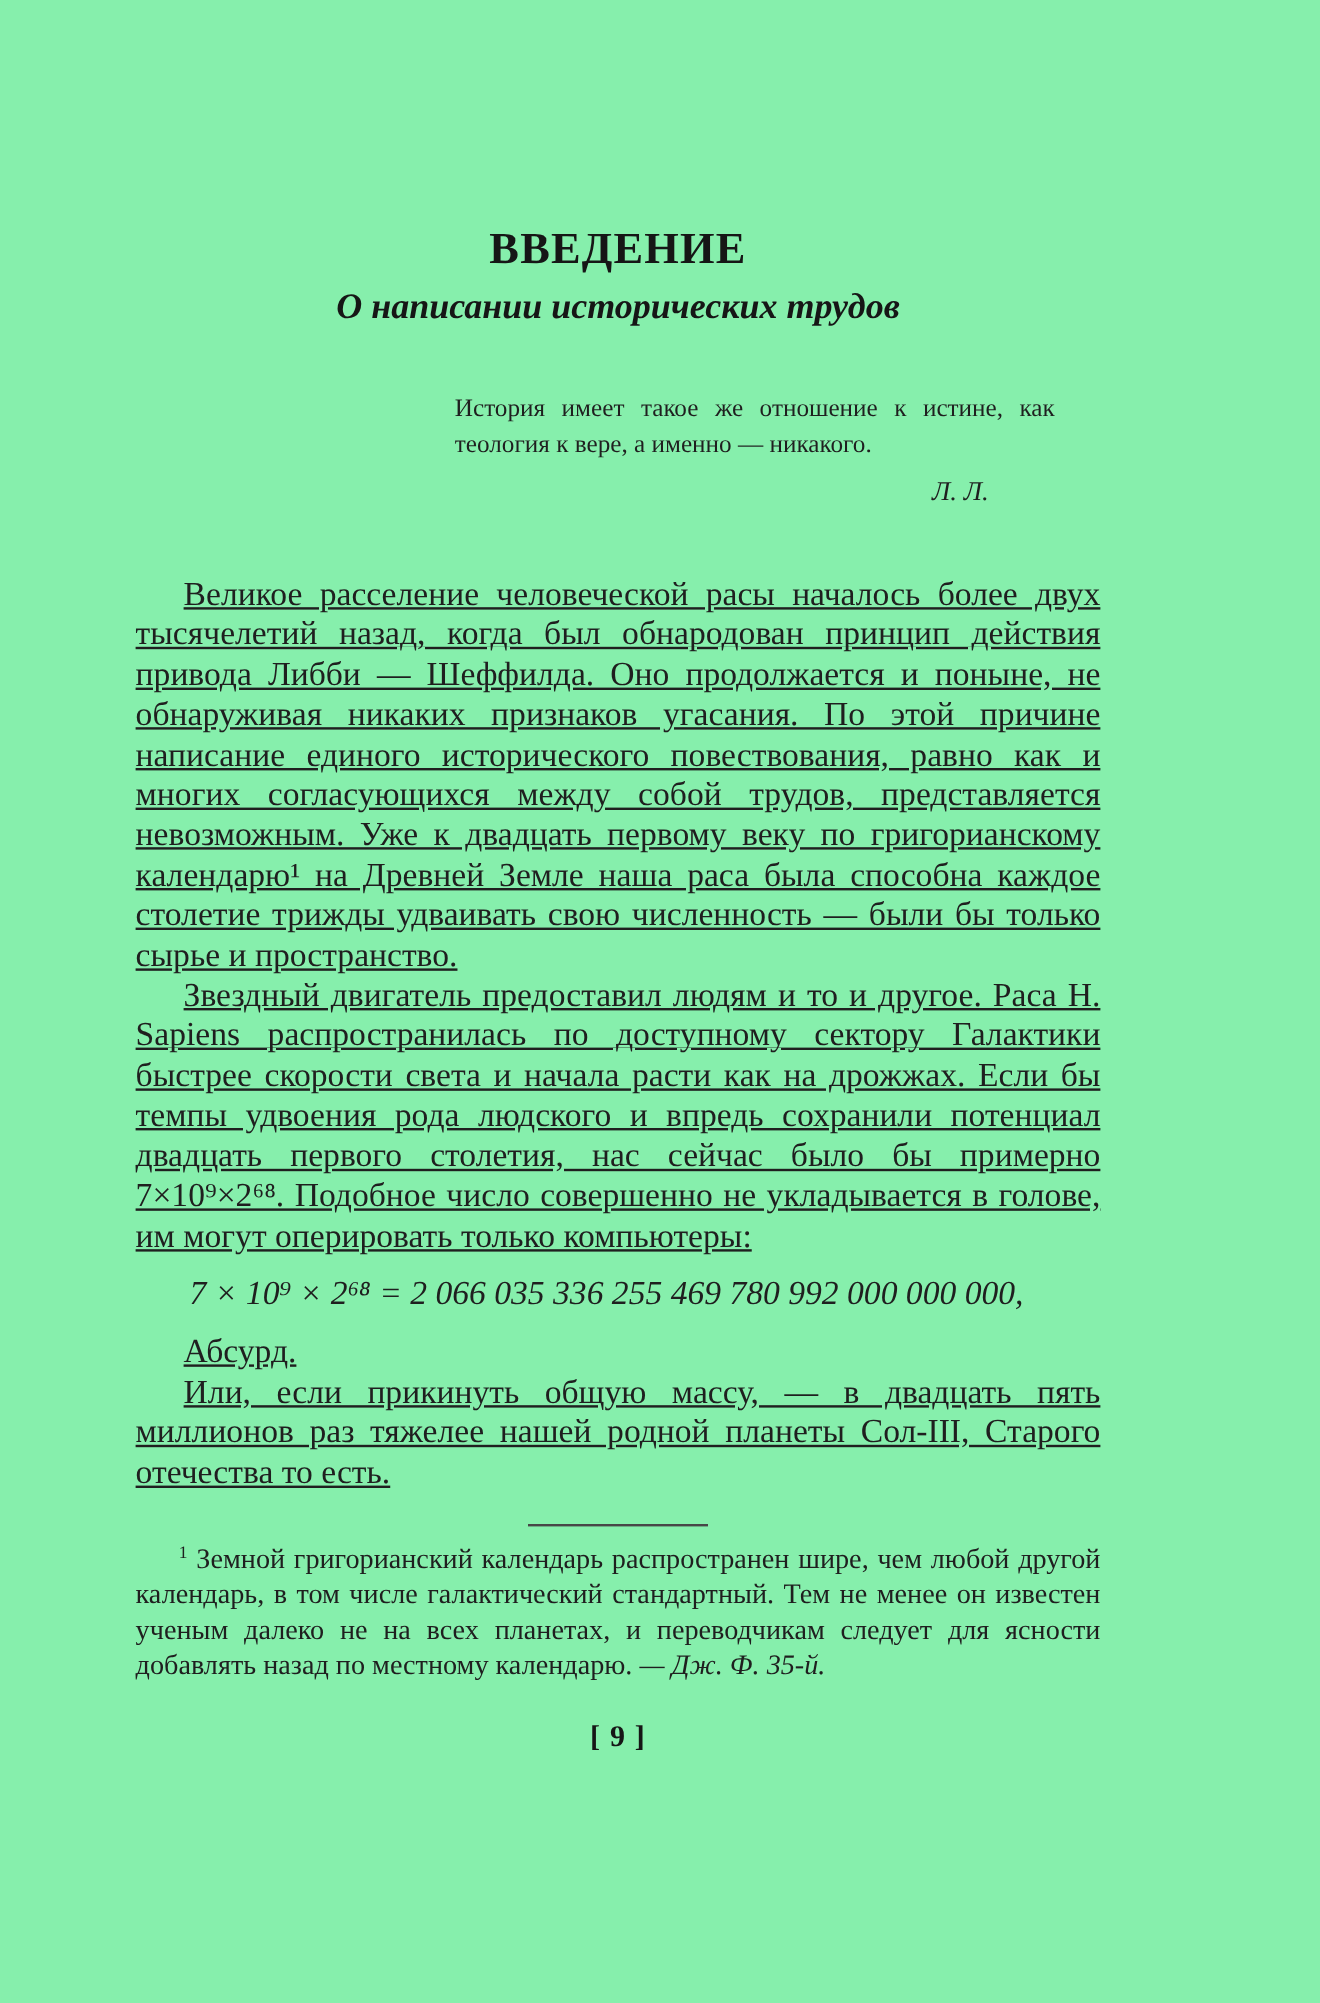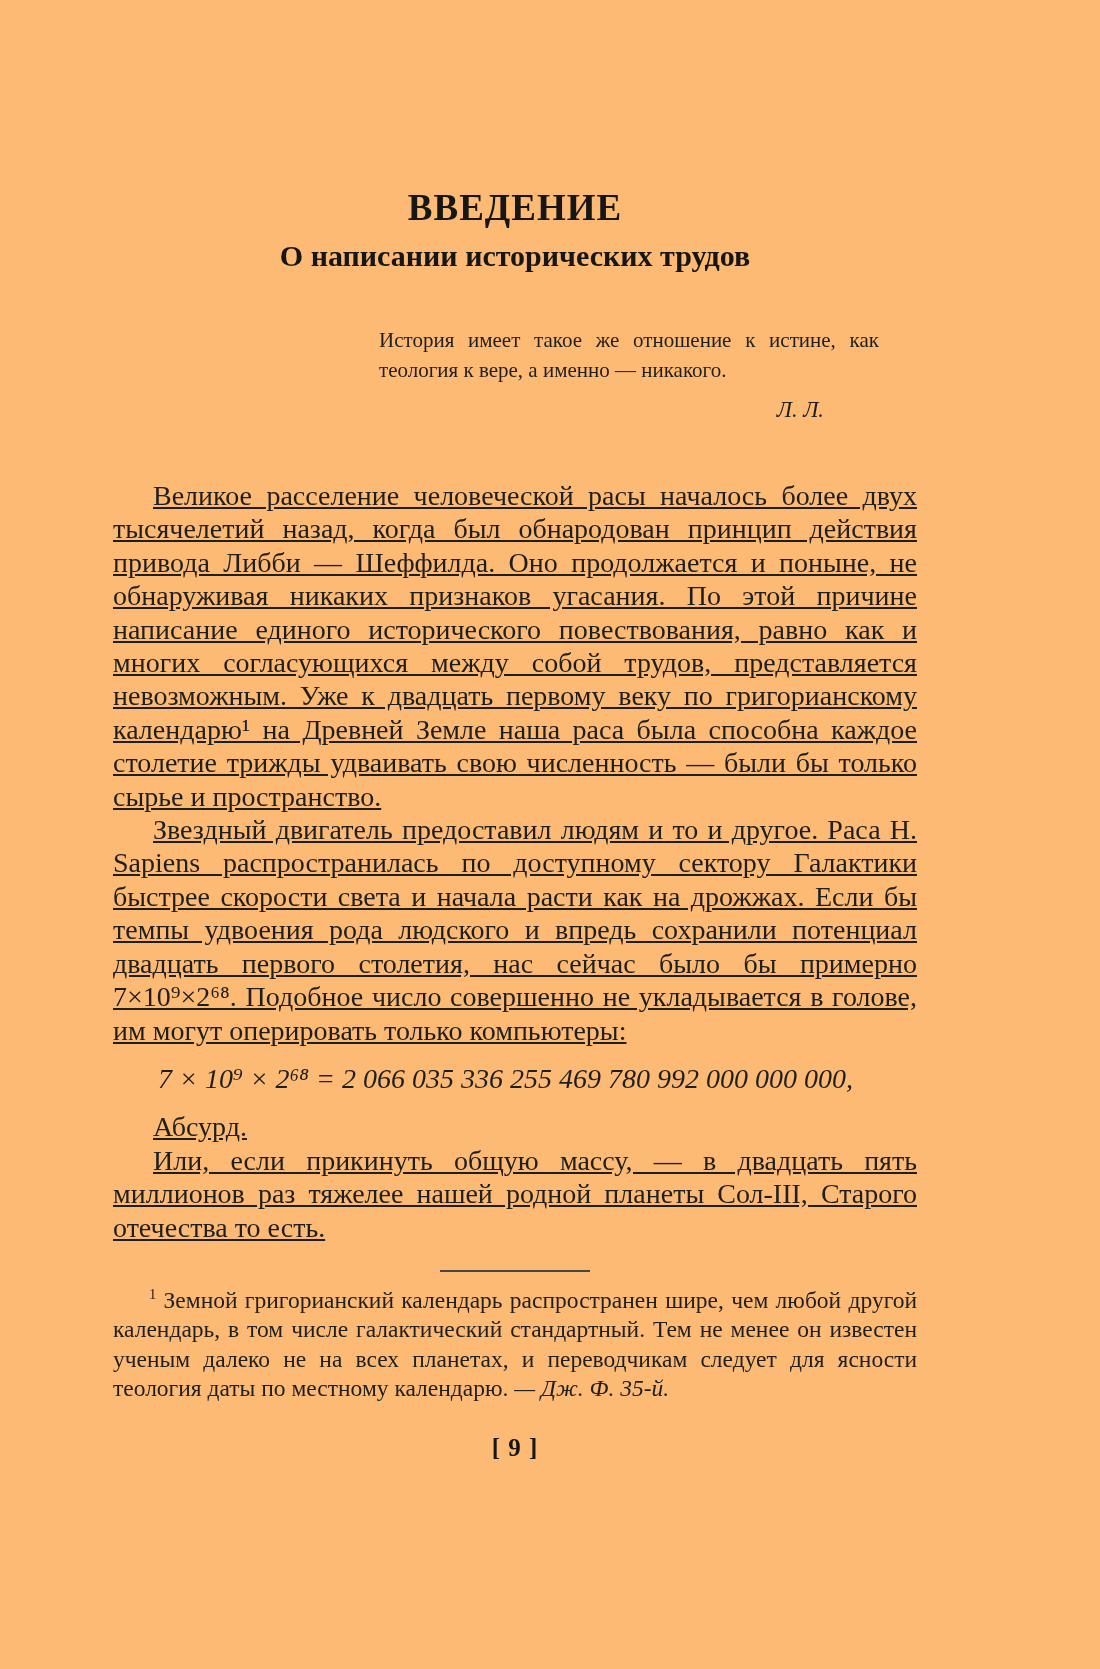--- a/index.html
+++ b/index.html
@@ -5,21 +5,21 @@
   html, body {
     margin: 0;
     padding: 0;
     background: #e8e8e8;
   }
   .page {
     position: relative;
     width: 1100px;
     height: 1669px;
     margin: 0 auto;
-    background: #fdba74;
+    background: #86efac;
     color: #1f1f1f;
     font-family: "Liberation Serif", "DejaVu Serif", serif;
     overflow: hidden;
     box-sizing: border-box;
     padding: 186px 183px 0 113px; 
   }
   .content { width: 804px; }
 
   .chapter-title {
     margin: 0;
@@ -28,20 +28,21 @@
     text-align: center;
     letter-spacing: 1px;
     color: #161616;
   }
   .chapter-subtitle {
     margin: 10px 0 0 0;
     font-size: 30px;
     font-weight: 700;
     text-align: center;
     color: #161616;
+    font-style: italic;
   }
 
   .epigraph {
     margin-top: 52px;
     margin-left: auto;
     margin-right: 38px;
     width: 500px;
   }
   .epigraph-text {
     margin: 0;
@@ -124,20 +125,20 @@
       <p class="formula">7 × 10⁹ × 2⁶⁸ = 2 066 035 336 255 469 780 992 000 000 000,</p>
 
       <p class="para indent">Абсурд.</p>
       <p class="para indent">Или, если прикинуть общую массу, — в двадцать пять миллионов раз тяжелее нашей родной планеты Сол-III, Старого отечества то есть.</p>
     </div>
 
     <hr class="footnote-rule">
 
     <p class="footnote">
       <sup>1</sup>
-      <span>Земной григорианский календарь распространен шире, чем любой другой календарь, в том числе галактический стандартный. Тем не менее он известен ученым далеко не на всех планетах, и переводчикам следует для ясности теология даты по местному календарю.</span>
+      <span>Земной григорианский календарь распространен шире, чем любой другой календарь, в том числе галактический стандартный. Тем не менее он известен ученым далеко не на всех планетах, и переводчикам следует для ясности добавлять назад по местному календарю.</span>
       <em>— Дж. Ф. 35-й.</em>
     </p>
 
     <div class="page-number">[ 9 ]</div>
 
   </div>
 </div>
 
 </body></html>

